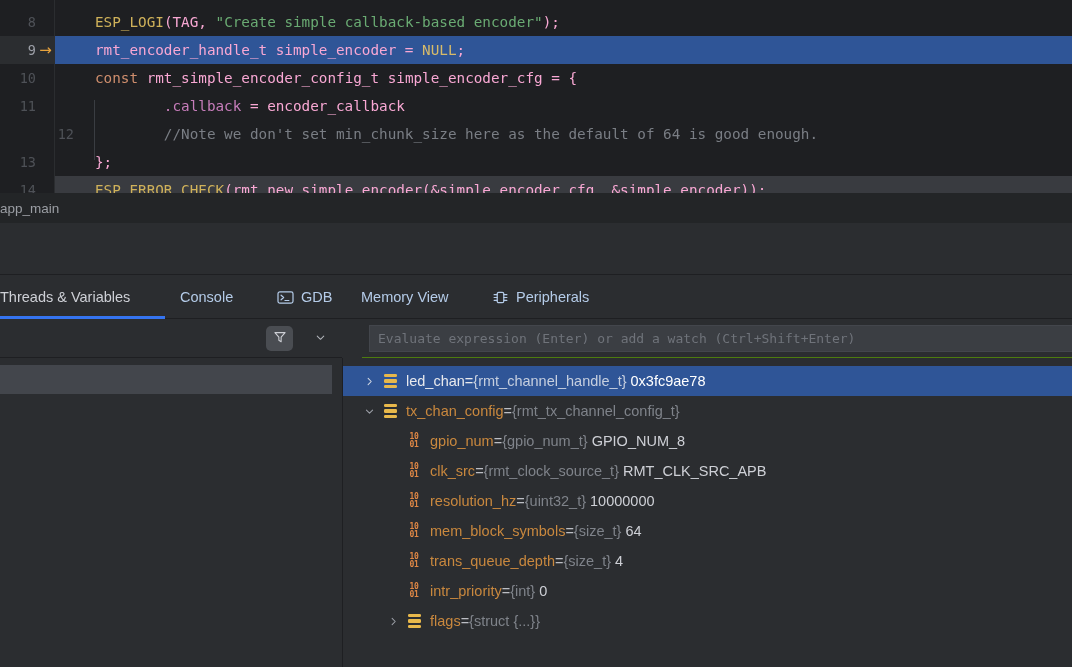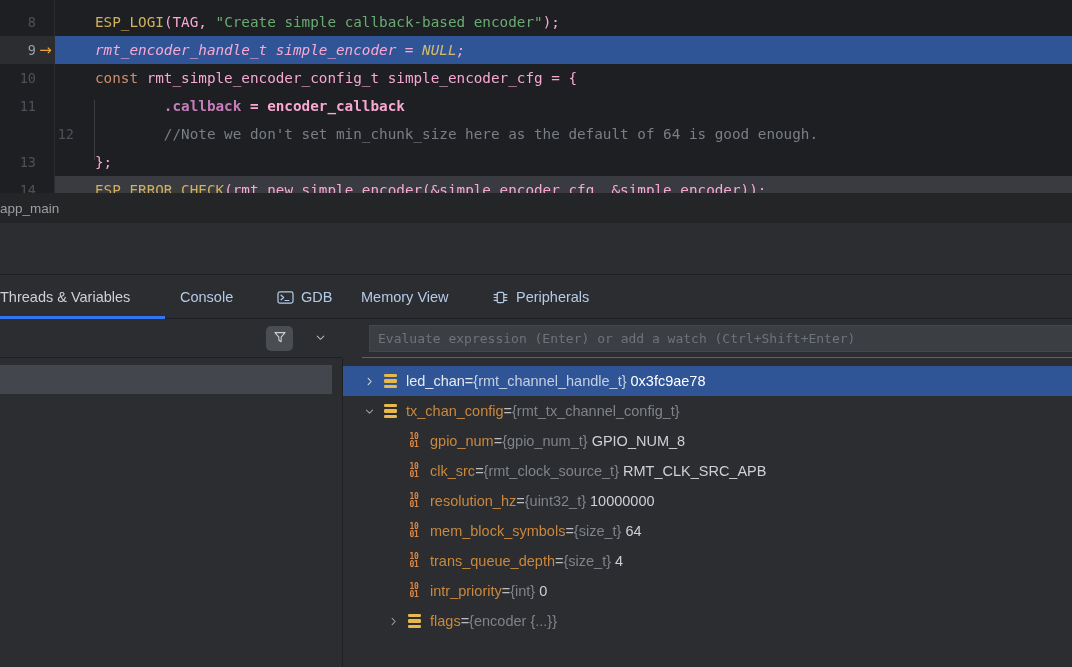--- a/index.html
+++ b/index.html
@@ -34,21 +34,21 @@
   .ln-arrow {
     position: absolute; left: 36px; top: 0; width: 19px; height: 28px;
     line-height: 28px; color: #e8a33d; font-size: 15px; text-align: center;
     font-family: "DejaVu Sans", sans-serif;
   }
   .code-row {
     position: absolute; left: 55px; height: 28px; line-height: 28px;
     white-space: pre; font-family: "DejaVu Sans Mono", monospace;
     font-size: 14.3px; color: #bcbec4; padding-left: 40px;
   }
-  .code-row.sel { background: #2f5597; width: 1017px; color: #c9ccd3; font-style: italic; }
+  .code-row.sel { background: #2f5597; width: 1017px; color: #c9ccd3; }
   .code-row.ghost { background: #393b40; width: 1017px; }
   .guide {
     position: absolute; left: 94px; width: 1px; background: #3a3d42;
   }
   .k-func  { color: #d0b25a; }
   .k-str   { color: #6aab73; }
   .k-kw    { color: #cf8e6d; }
   .k-null  { color: #d0b25a; }
   .k-cmt   { color: #7a7e85; }
   .k-plain { color: #f9a8d4; }
@@ -193,21 +193,21 @@
         <div class="ln-row" style="top: 92px;"><span class="num">11</span></div>
         <div class="ln-row" style="top: 120px; padding-left: 38px;"><span class="num">12</span></div>
         <div class="ln-row" style="top: 148px;"><span class="num">13</span></div>
         <div class="ln-row" style="top: 176px;"><span class="num">14</span></div>
       </div>
     <div id="code-host">
         <div class="code-row" style="top: -20px;"></div>
         <div class="code-row" style="top: 8px;"><span class="k-func">ESP_LOGI</span><span class="k-plain">(TAG, </span><span class="k-str">"Create simple callback-based encoder"</span><span class="k-plain">);</span></div>
         <div class="code-row sel" style="top: 36px;"><span class="k-plain">rmt_encoder_handle_t simple_encoder = </span><span class="k-null">NULL</span><span class="k-plain">;</span></div>
         <div class="code-row" style="top: 64px;"><span class="k-kw">const</span><span class="k-plain"> rmt_simple_encoder_config_t simple_encoder_cfg = {</span></div>
-        <div class="code-row" style="top: 92px; font-weight: bold;"><span class="k-field">        .callback</span><span class="k-plain"> = encoder_callback</span></div>
+        <div class="code-row" style="top: 92px;"><span class="k-field">        .callback</span><span class="k-plain"> = encoder_callback</span></div>
         <div class="code-row" style="top: 120px;"><span class="k-cmt">        //Note we don't set min_chunk_size here as the default of 64 is good enough.</span></div>
         <div class="code-row" style="top: 148px;"><span class="k-plain">};</span></div>
         <div class="code-row ghost" style="top: 176px;"><span class="k-func">ESP_ERROR_CHECK</span><span class="k-plain">(rmt_new_simple_encoder(&amp;simple_encoder_cfg, &amp;simple_encoder));</span></div>
       </div>
     <div class="guide" style="top:100px;height:60px;"></div>
   </div>
 
   <div class="breadcrumb-bar">
     <div class="breadcrumb-text">app_main</div>
   </div>
@@ -389,18 +389,18 @@
           </span>
           <span class="icon-slot">
             <span class="struct-ico">
               <i></i>
               <i></i>
               <i></i>
             </span>
           </span>
           <span class="v-name">flags</span>
           <span class="v-eq"> = </span>
-          <span class="v-type">{encoder {...}}</span>
+          <span class="v-type">{struct {...}}</span>
         </div>
       </div>
   </div>
 
 </div>
 
 </body></html>

